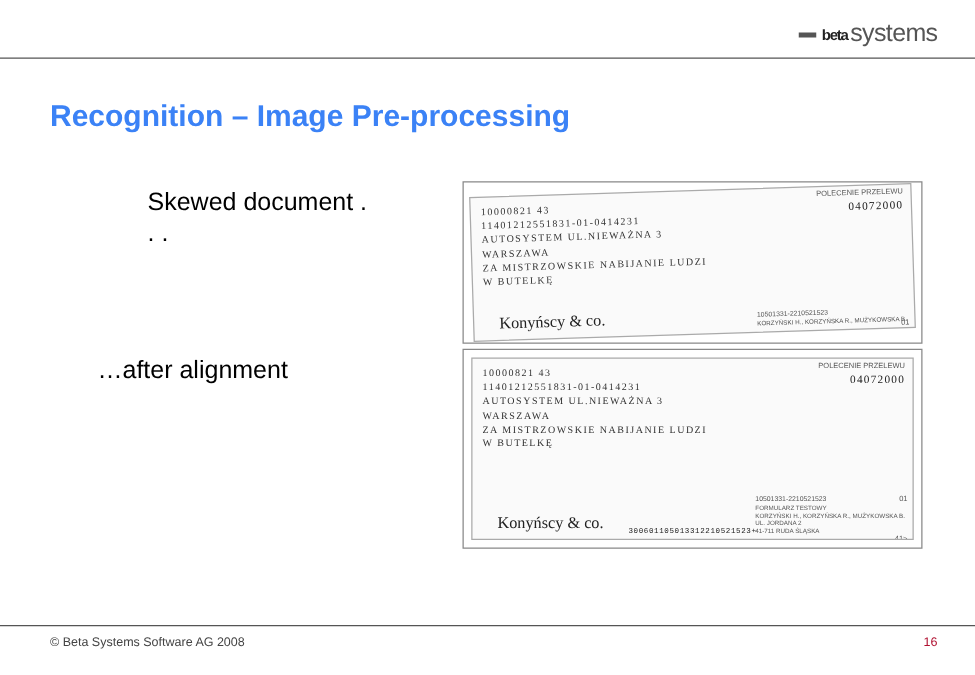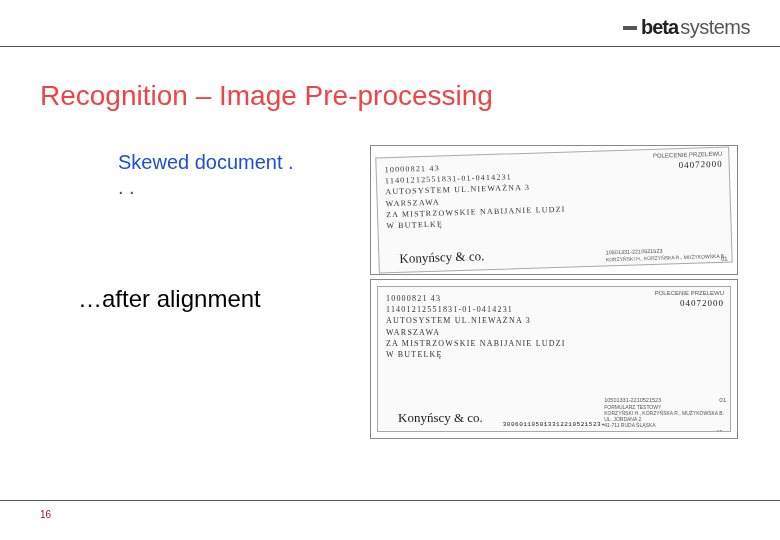--- a/index.html
+++ b/index.html
@@ -18,51 +18,51 @@
     display: flex;
     align-items: center;
     gap: 2px;
   }
   .logo .dash {
     width: 14px;
     height: 4px;
     background: #555;
     margin-right: 2px;
   }
-  .logo .bold { font-weight: 900; color: #222; font-size: 20px; letter-spacing: -1px; }
+  .logo .bold { font-weight: 900; color: #222; font-size: 12px; letter-spacing: -1px; }
   .logo .light { font-weight: 400; color: #555; font-size: 20px; letter-spacing: -0.5px; }
   .topline {
     position: absolute;
     top: 46px;
     left: 0; right: 0;
     height: 1px;
     background: #555;
   }
   .title {
     position: absolute;
     top: 80px;
     left: 40px;
-    font-size: 28px;
-    font-weight: normal;
-    color: #ef4444;
+    font-size: 24px;
+    font-weight: bold;
+    color: #3b82f6;
   }
   .caption1 {
     position: absolute;
     top: 150px;
     left: 118px;
     font-size: 20px;
-    color: #1d4ed8;
+    color: #000000;
     line-height: 1.25;
     width: 180px;
   }
   .caption2 {
     position: absolute;
     top: 285px;
     left: 78px;
-    font-size: 24px;
+    font-size: 20px;
     color: #000;
   }
   .docimg {
     position: absolute;
     left: 370px;
     width: 368px;
     border: 1px solid #888;
     background: #fff;
     padding: 6px;
   }
@@ -191,14 +191,15 @@
       <div class="tiny">UL. JORDANA 2</div>
       <div class="tiny">41-711 RUDA ŚLĄSKA</div>
       <div style="position:absolute; right:-2px; top:0; font-size:6px;">01</div>
       <div style="position:absolute; right:-2px; bottom:-8px; font-size:6px;">41&gt;</div>
     </div>
     <div class="micr">300601105013312210521523+</div>
   </div>
 </div>
 
 <div class="footer">
+  <span>© Beta Systems Software AG 2008</span>
   <span class="pagenum">16</span>
 </div>
 
 </body></html>

